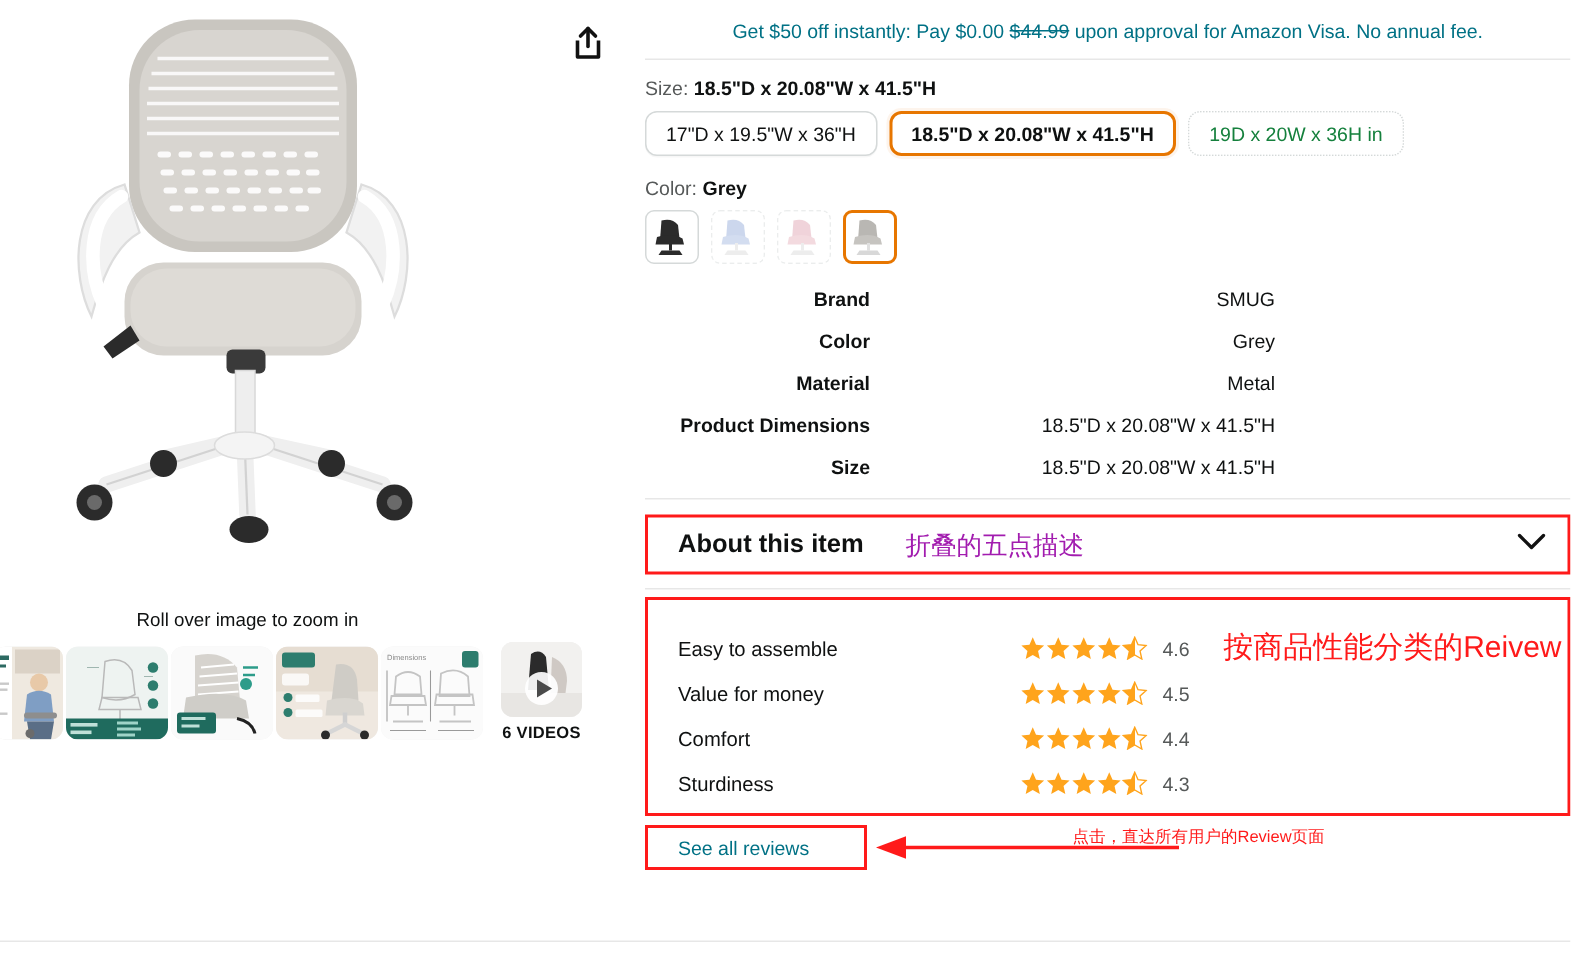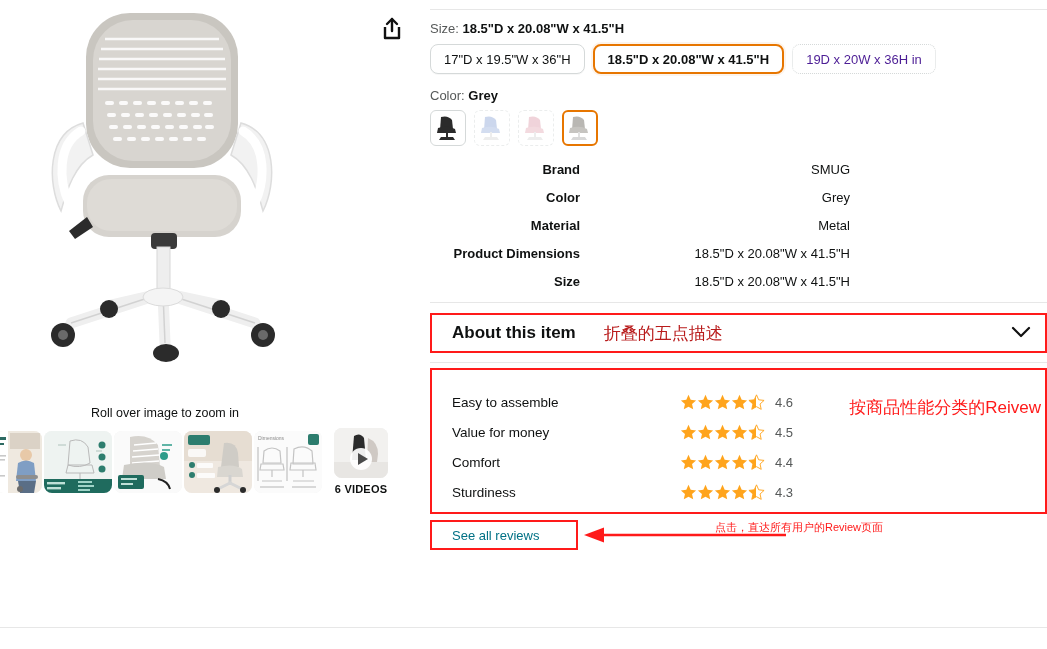--- a/index.html
+++ b/index.html
@@ -73,21 +73,21 @@
   .size-label b { color: #0f1111; }
 
   .opt-row { display: flex; flex-wrap: wrap; gap: 8px; margin-top: 8px; }
   .opt {
     height: 30px; padding: 0 13px; display: flex; align-items: center;
     justify-content: center; border: 1px solid #d5d9d9; border-radius: 8px;
     background: #fff; font-size: 13px; color: #0f1111; cursor: pointer;
     white-space: nowrap; box-shadow: 0 1px 0 rgba(0,0,0,.03);
   }
   .opt.selected { border: 2px solid #e77600; font-weight: bold; box-shadow: 0 0 0 2px rgba(228,121,17,.08); }
-  .opt.disabled { border: 1px dotted #d5d9d9; color: #4c1d95; cursor: default; box-shadow: none; }
+  .opt.disabled { border: 1px dotted #d5d9d9; color: #15803d; cursor: default; box-shadow: none; }
 
   .color-label { font-size: 13px; color: #565959; margin-top: 14px; }
   .color-label b { color: #0f1111; }
 
   .swatch-row { display: flex; gap: 8px; margin-top: 7px; }
   .swatch {
     width: 36px; height: 36px; border: 1px solid #d5d9d9; border-radius: 6px;
     background: #fff; cursor: pointer; padding: 2px;
     display: flex; align-items: center; justify-content: center;
   }
@@ -103,38 +103,38 @@
 
   .hr-thin { height: 1px; background: #e7e7e7; margin-top: 2px; width: 617px; }
 
   
   .about-box {
     position: relative; margin-top: 10px; height: 40px;
     display: flex; align-items: center;
     border: 2px solid #ff1a1a; background: #fff;
   }
   .about-title { font-size: 17px; font-weight: bold; color: #0f1111; margin-left: 20px; }
-  .about-note { font-size: 17px; color: #b91c1c; margin-left: 28px; white-space: nowrap; }
+  .about-note { font-size: 17px; color: #a21caf; margin-left: 28px; white-space: nowrap; }
   .chevron { position: absolute; right: 14px; top: 50%; transform: translateY(-50%); cursor: pointer; }
 
   .hr-after-about { height: 1px; background: #e7e7e7; margin-top: 9px; width: 617px; }
 
   
   .ratings-box {
     position: relative; margin-top: 5px; border: 2px solid #ff1a1a;
     padding: 10px 0 12px 20px; background: #fff;
   }
   .ratings-title { font-size: 14px; font-weight: bold; color: #0f1111; }
   .rating-row { display: flex; align-items: center; margin-top: 14px; }
   .rating-name { font-size: 13.5px; color: #0f1111; width: 228px; }
   .stars { display: flex; gap: 0px; align-items: center; }
   .rating-val { font-size: 13px; color: #565959; margin-left: 10px; }
   .ratings-note {
-    position: absolute; right: 4px; top: 26px;
-    font-size: 17px; color: #ff1a1a; white-space: nowrap;
+    position: absolute; right: 4px; top: 18px;
+    font-size: 20px; color: #ff1a1a; white-space: nowrap;
   }
 
   
   .reviews-area { position: relative; margin-top: 6px; height: 34px; }
   .reviews-box {
     position: absolute; left: 0; top: 0; width: 148px; height: 30px;
     border: 2px solid #ff1a1a; display: flex; align-items: center;
     background: #fff;
   }
   .reviews-link { font-size: 13px; color: #007185; margin-left: 20px; cursor: pointer; }
@@ -404,20 +404,23 @@
           </svg>
         </div>
         <div class="vt-label">6 VIDEOS</div>
       </div>
 
     </div>
   </div>
 
   <div class="right">
 
+    <div class="promo">
+      <span>Get $50 off instantly: Pay $0.00 </span><span class="strike">$44.99</span><span> upon approval for Amazon Visa. No annual fee.</span>
+    </div>
 
     <div class="sep-line"></div>
 
     <div class="size-label">
       <span>Size:</span>
       <b>18.5"D x 20.08"W x 41.5"H</b>
     </div>
 
     <div class="opt-row">
       <div class="opt">17"D x 19.5"W x 36"H</div>

